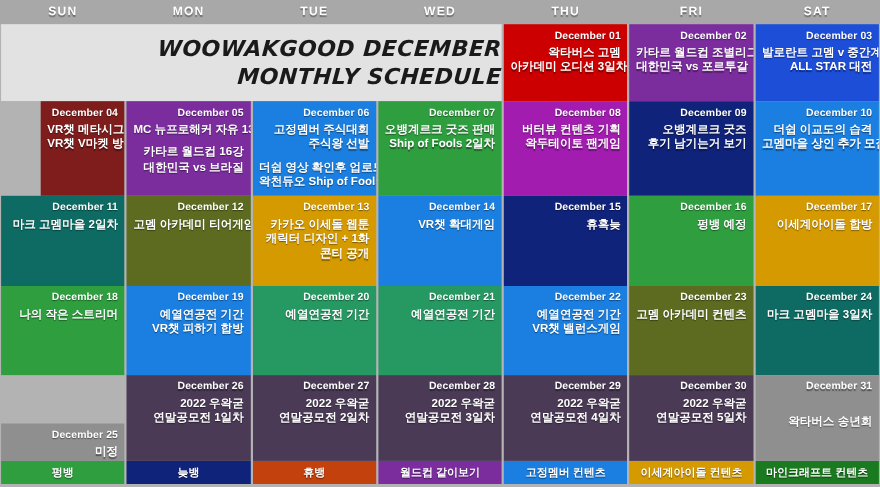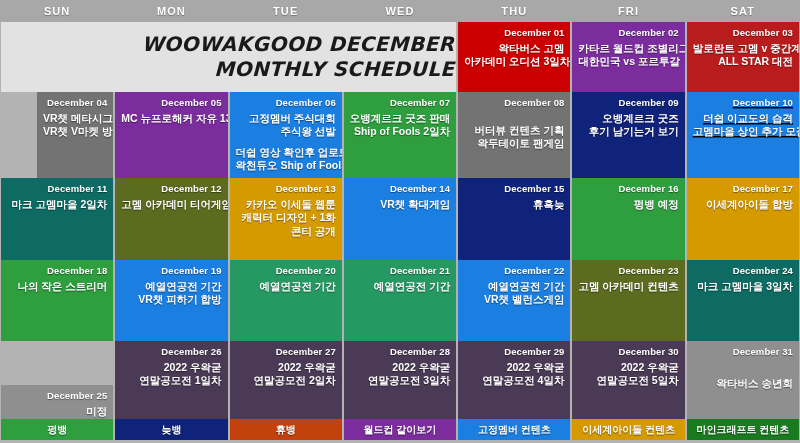--- a/index.html
+++ b/index.html
@@ -122,46 +122,50 @@
       </div>
       <div class="cell" style="background: rgb(123, 45, 158);">
         <div class="daynum">December 02</div>
         <div class="events">
           <div class="evgroup">
             <div class="evline">카타르 월드컵 조별리그</div>
             <div class="evline">대한민국 vs 포르투갈</div>
           </div>
         </div>
       </div>
-      <div class="cell" style="background: #b91c1c;">
+      <div class="cell" style="background: #1d4ed8;">
         <div class="daynum">December 03</div>
         <div class="events">
           <div class="evgroup">
             <div class="evline">발로란트 고멤 v 중간계</div>
             <div class="evline">ALL STAR 대전</div>
           </div>
         </div>
       </div>
     </div>
   <div class="week w2">
-      <div class="cell" style="background: #737373; margin-left: 36px;">
+      <div class="cell" style="background: #7f1d1d; margin-left: 36px;">
         <div class="daynum">December 04</div>
         <div class="events">
           <div class="evgroup">
             <div class="evline">VR챗 메타시그널</div>
             <div class="evline">VR챗 V마켓 방문</div>
           </div>
         </div>
       </div>
       <div class="cell" style="background: rgb(123, 45, 158);">
         <div class="daynum">December 05</div>
         <div class="events">
           <div class="evgroup">
             <div class="evline">MC 뉴프로해커 자유 13</div>
           </div>
+          <div class="evgroup">
+            <div class="evline">카타르 월드컵 16강</div>
+            <div class="evline">대한민국 vs 브라질</div>
+          </div>
         </div>
       </div>
       <div class="cell" style="background: rgb(26, 127, 224);">
         <div class="daynum">December 06</div>
         <div class="events">
           <div class="evgroup">
             <div class="evline">고정멤버 주식대회</div>
             <div class="evline">주식왕 선발</div>
           </div>
           <div class="evgroup">
@@ -172,39 +176,39 @@
       </div>
       <div class="cell" style="background: rgb(47, 158, 63);">
         <div class="daynum">December 07</div>
         <div class="events">
           <div class="evgroup">
             <div class="evline">오뱅계르크 굿즈 판매</div>
             <div class="evline">Ship of Fools 2일차</div>
           </div>
         </div>
       </div>
-      <div class="cell" style="background: #737373; gap: 12px;">
+      <div class="cell" style="background: #a21caf;">
         <div class="daynum">December 08</div>
         <div class="events">
           <div class="evgroup">
             <div class="evline">버터뷰 컨텐츠 기획</div>
             <div class="evline">왁두테이토 팬게임</div>
           </div>
         </div>
       </div>
       <div class="cell" style="background: rgb(16, 35, 122);">
         <div class="daynum">December 09</div>
         <div class="events">
           <div class="evgroup">
             <div class="evline">오뱅계르크 굿즈</div>
             <div class="evline">후기 남기는거 보기</div>
           </div>
         </div>
       </div>
-      <div class="cell" style="background: rgb(26, 127, 224); text-decoration: underline;">
+      <div class="cell" style="background: rgb(26, 127, 224);">
         <div class="daynum">December 10</div>
         <div class="events">
           <div class="evgroup">
             <div class="evline">더쉽 이교도의 습격</div>
             <div class="evline">고멤마을 상인 추가 모집</div>
           </div>
         </div>
       </div>
     </div>
   <div class="week w3">

